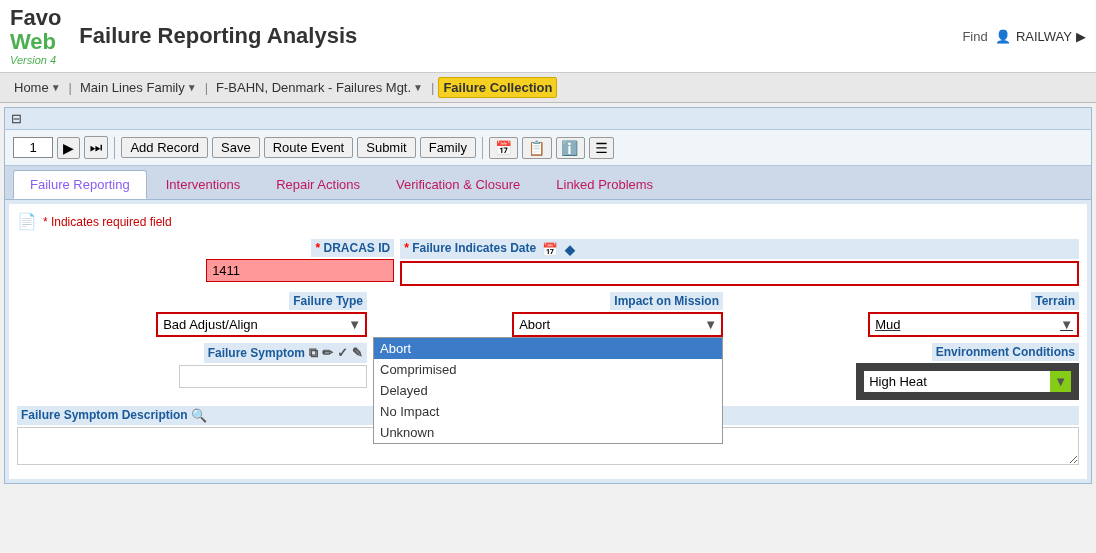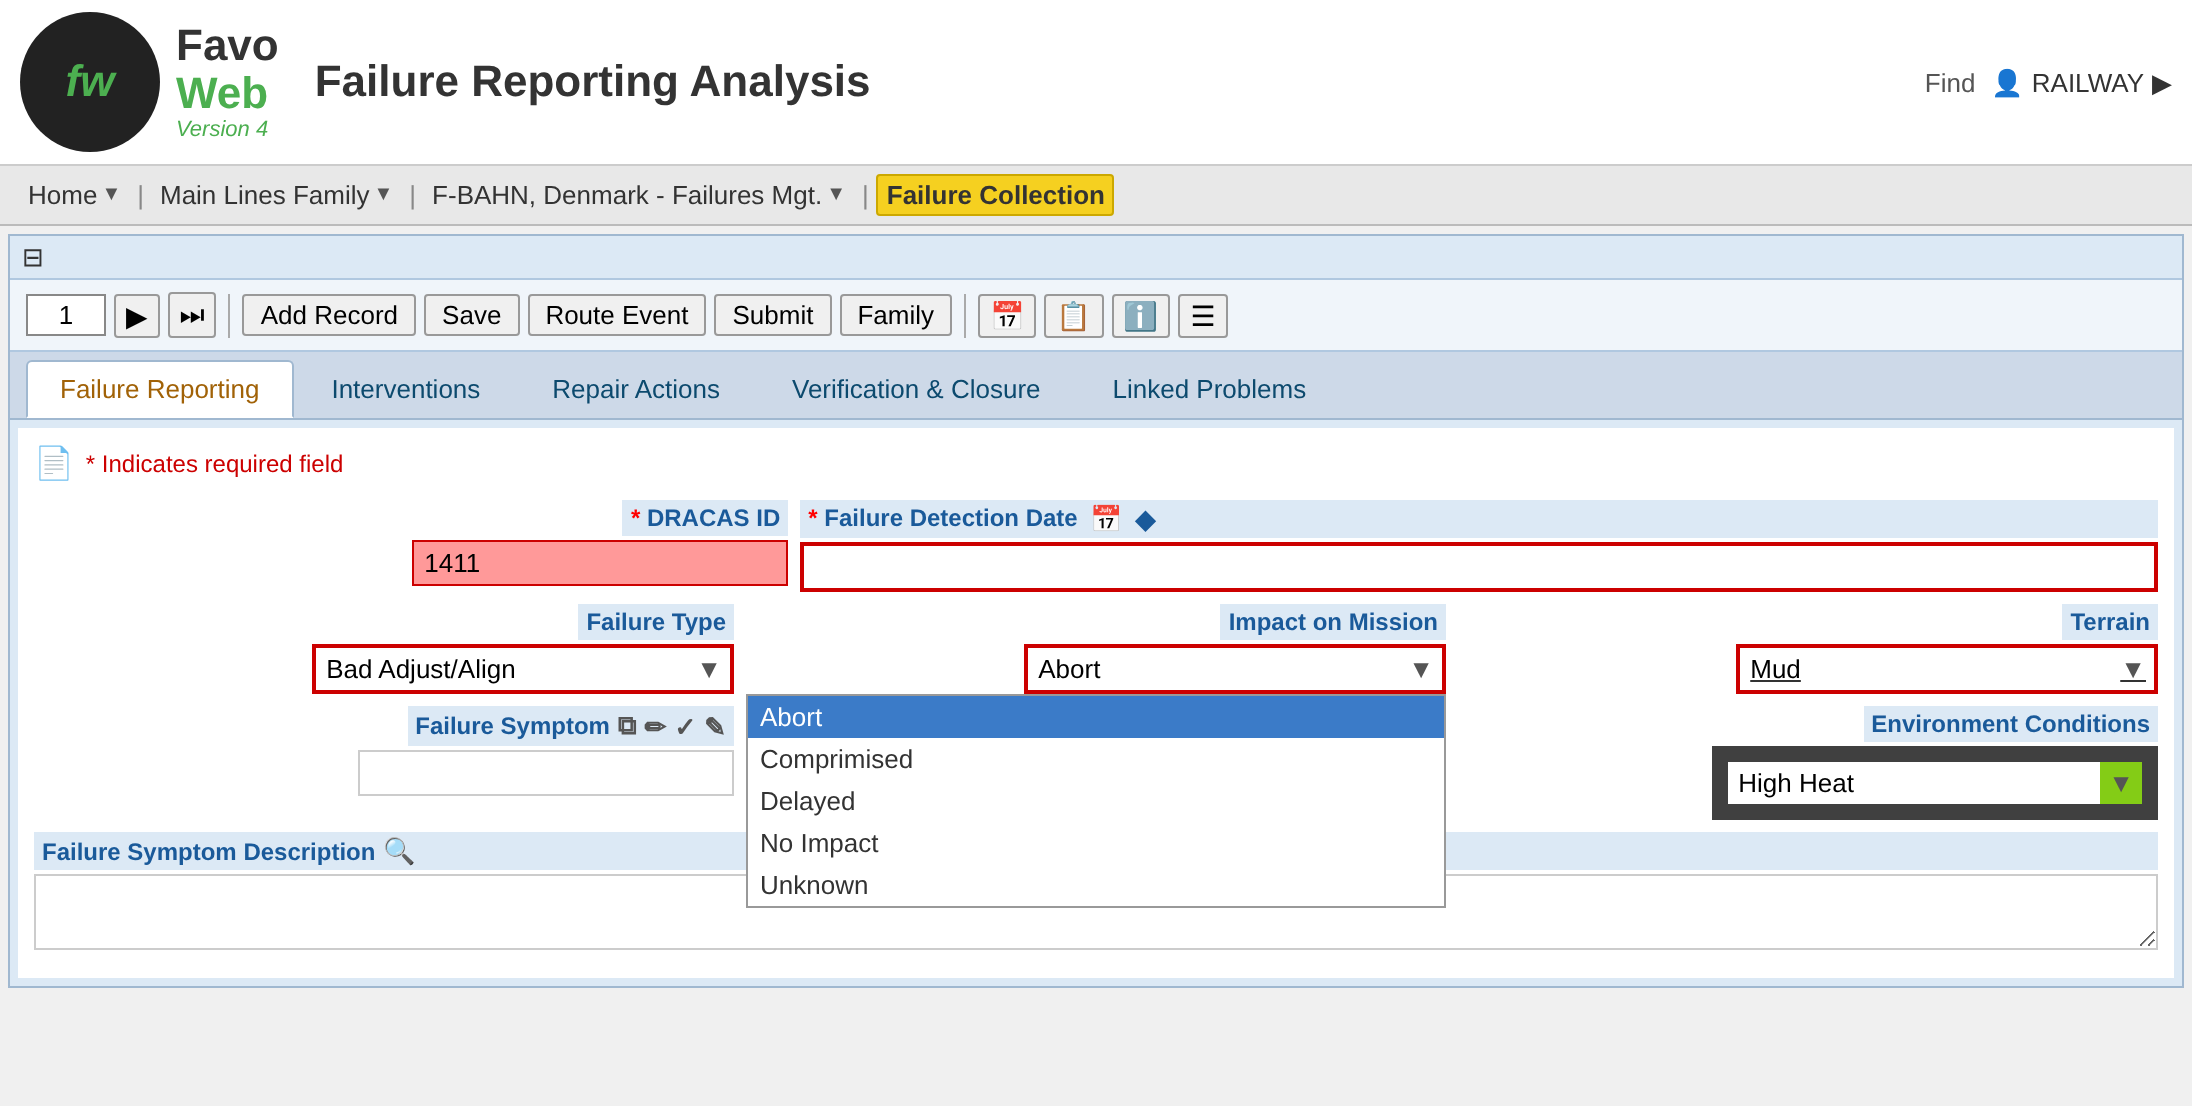--- a/index.html
+++ b/index.html
@@ -32,22 +32,22 @@
 
     
     .toolbar { background: #f0f5fa; border-bottom: 1px solid #b0c8e0; padding: 6px 8px; display: flex; align-items: center; gap: 4px; }
     .toolbar-input { width: 40px; border: 1px solid #888; padding: 2px 4px; font-size: 13px; text-align: center; }
     .toolbar-btn { border: 1px solid #999; background: #f0f0f0; padding: 2px 8px; font-size: 13px; cursor: pointer; border-radius: 2px; }
     .toolbar-icon-btn { border: 1px solid #999; background: #f0f0f0; padding: 2px 5px; cursor: pointer; border-radius: 2px; font-size: 14px; }
     .toolbar-sep { width: 1px; background: #aaa; height: 22px; margin: 0 2px; }
 
     
     .tabs { display: flex; background: #cdd9e8; border-bottom: 1px solid #a0b8d0; padding: 0 8px; }
-    .tab { padding: 6px 16px; font-size: 13px; cursor: pointer; color: #0c4a6e; border: 1px solid transparent; margin-top: 4px; margin-right: 2px; background: transparent; }
-    .tab.active { background: #fff; border: 1px solid #a0b8d0; border-bottom: 1px solid #fff; border-radius: 3px 3px 0 0; color: #a16207; font-weight: normal; }
+    .tab { padding: 6px 16px; font-size: 13px; cursor: pointer; color: #be185d; border: 1px solid transparent; margin-top: 4px; margin-right: 2px; background: transparent; }
+    .tab.active { background: #fff; border: 1px solid #a0b8d0; border-bottom: 1px solid #fff; border-radius: 3px 3px 0 0; color: #8b5cf6; font-weight: normal; }
 
     
     .form-area { background: #fff; margin: 4px; padding: 8px; }
     .required-note { color: #cc0000; font-size: 12px; text-align: center; margin-bottom: 8px; }
 
     
     .form-row { display: flex; gap: 6px; margin-bottom: 6px; }
     .form-field { display: flex; flex-direction: column; }
     .field-label { font-size: 12px; color: #1a5a9a; font-weight: bold; margin-bottom: 2px; padding: 2px 4px; background: #dce9f5; }
     .field-input { border: 1px solid #ccc; padding: 3px 5px; font-size: 13px; background: #fff; }
@@ -66,23 +66,20 @@
     
     .cal-icon { font-size: 14px; cursor: pointer; }
 
     .inline-icon { font-size: 13px; margin-left: 3px; cursor: pointer; vertical-align: middle; }
   </style>
 </head>
 <body>
 
 <div class="top-bar">
   <div class="logo-area">
-    <div class="logo-circle">
-      <span class="logo-fw"><span>f</span><span style="color:#4caf50">w</span></span>
-    </div>
     <div class="logo-text">
       <span class="logo-favo">Favo</span>
       <span class="logo-web">Web</span>
       <span class="logo-version">Version 4</span>
     </div>
     <span class="page-title">Failure Reporting Analysis</span>
   </div>
   <div class="top-right">
     <span class="find-text">Find</span>
     <div class="railway-btn">
@@ -168,21 +165,21 @@
         <div class="field-label">
           <span style="color:red;">*</span>
           <span>DRACAS ID</span>
         </div>
         <input class="field-input error" type="text" value="1411" style="">
       </div>
 
       <div class="form-field" style="flex:1.8;">
         <div class="field-label">
           <span style="color:red;">*</span>
-          <span>Failure Detection Date</span>
+          <span>Failure Indicates Date</span>
           <span class="inline-icon cal-icon">📅</span>
           <span class="inline-icon">◆</span>
         </div>
         <input class="field-input highlight" type="text" style="">
       </div>
     </div>
 
     <div class="form-row">
 
       <div class="form-field col-third">

